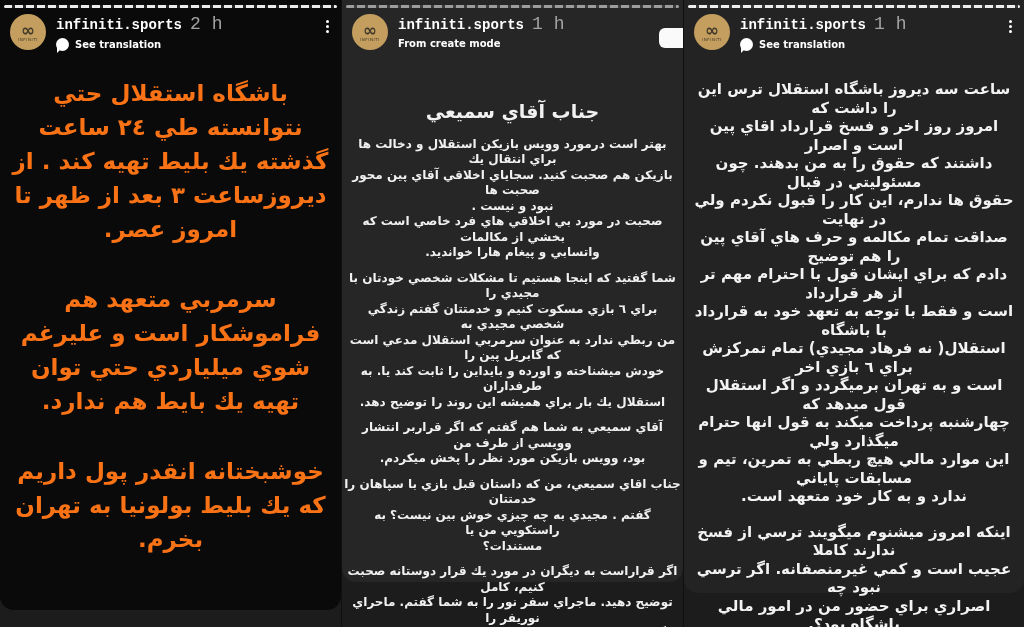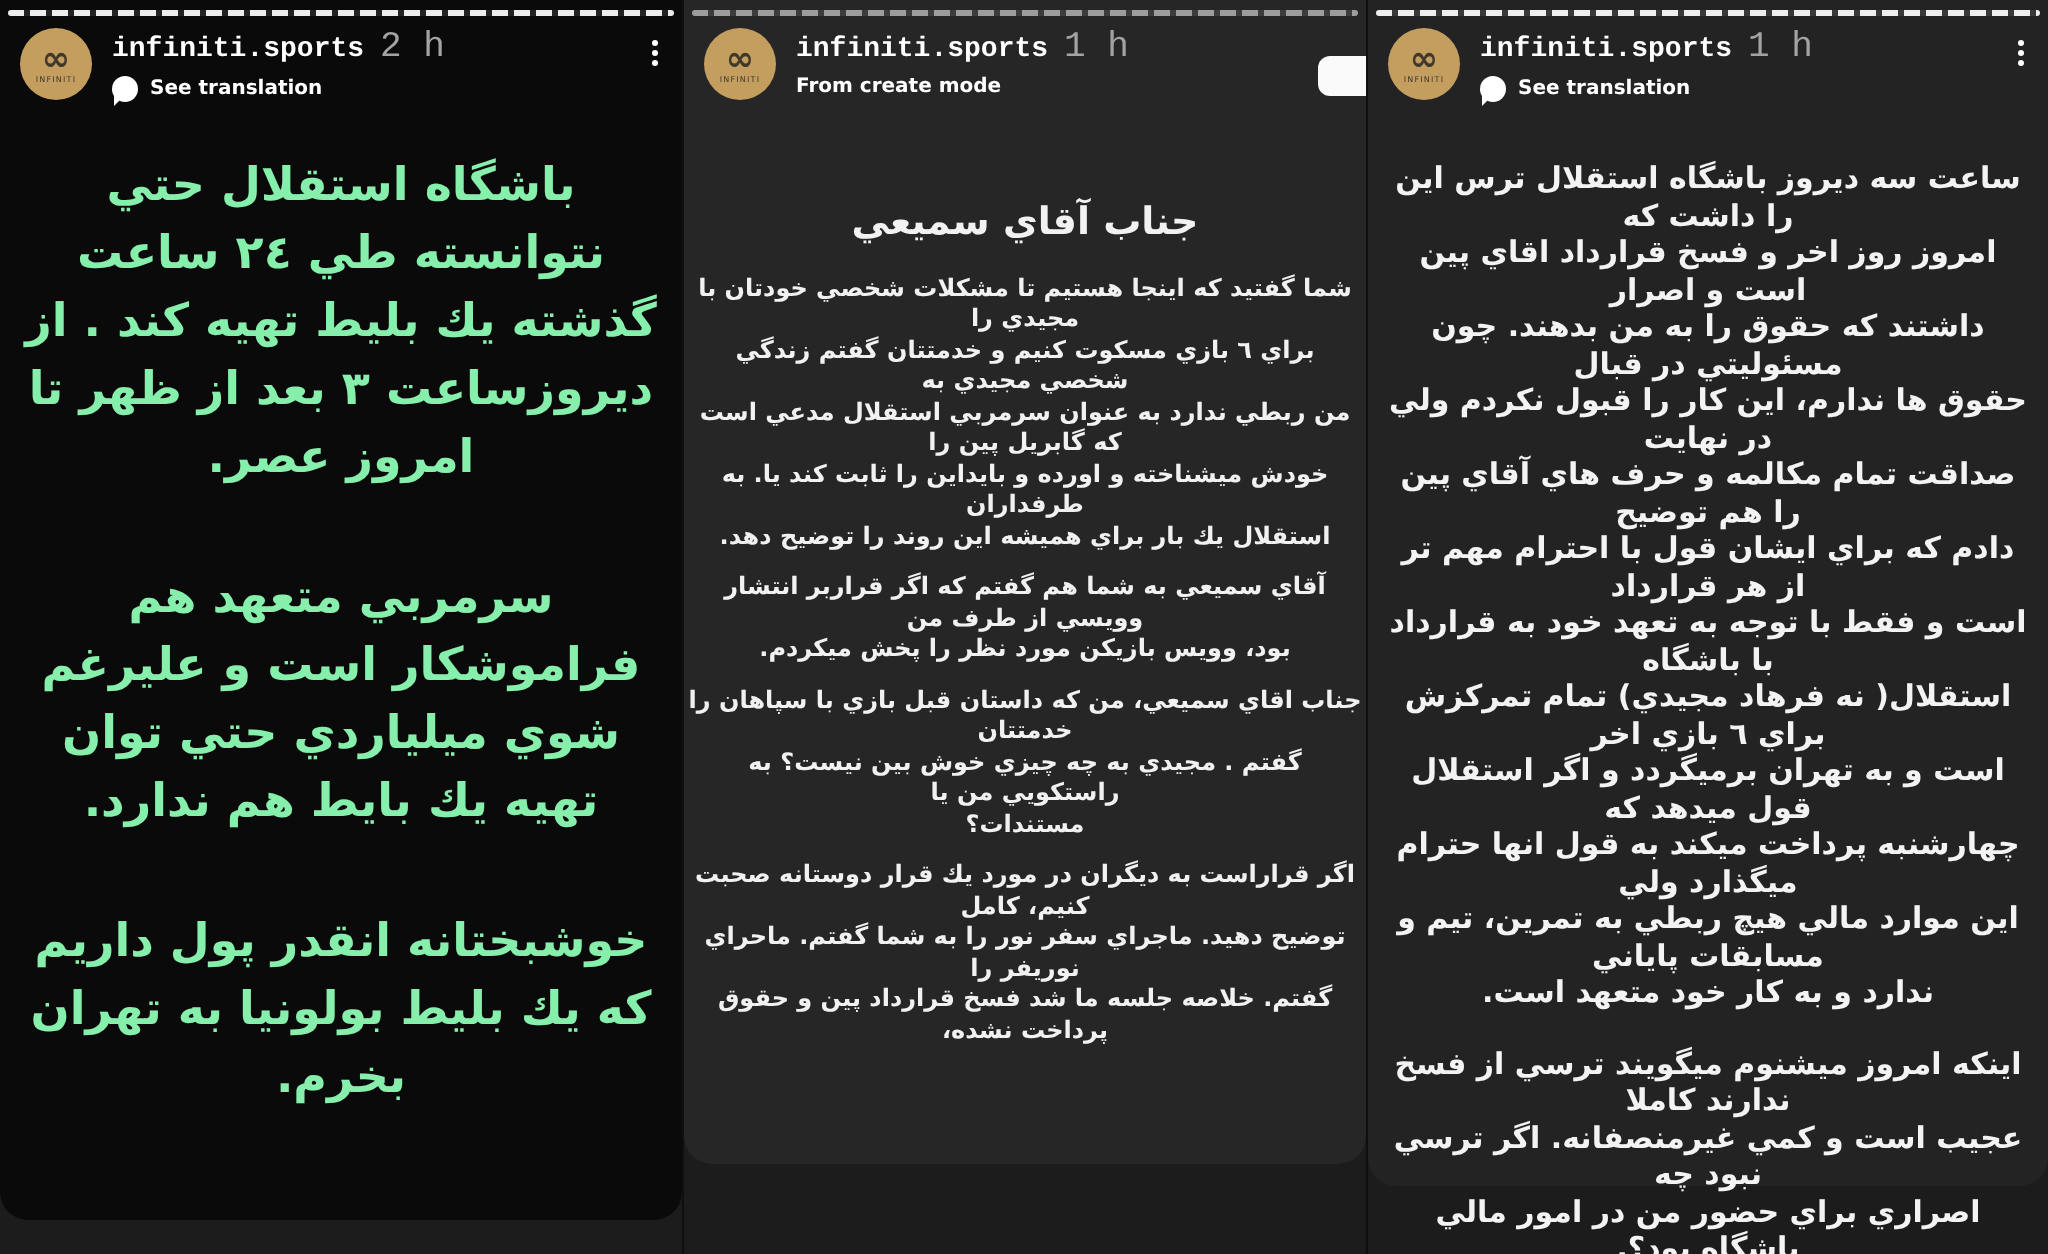--- a/index.html
+++ b/index.html
@@ -34,21 +34,21 @@
   .row1{display:flex;align-items:baseline;gap:8px;font-family:Liberation Mono, monospace;}
   .uname{color:#fff;font-size:14px;font-weight:700;}
   .time{color:#a3a3a3;font-size:18px;}
   .row2{margin-top:4px;display:flex;align-items:center;gap:6px;}
   .bubble{width:13px;height:13px;background:#fff;border-radius:50%;position:relative;flex:0 0 auto;}
   .bubble::after{content:"";position:absolute;left:1px;bottom:-2px;border:3px solid transparent;border-top-color:#fff;border-left-color:#fff;}
   .subtitle{color:#fff;font-size:10px;font-weight:600;}
   .menu{margin-left:auto;padding:6px 2px;display:flex;flex-direction:column;gap:2px;align-items:center;}
   .menu i{width:3px;height:3px;border-radius:50%;background:#fff;display:block;}
 
-  .content{position:absolute;left:0;right:0;text-align:center;color:#86efac;font-weight:700;}
+  .content{position:absolute;left:0;right:0;text-align:center;color:#f97316;font-weight:700;}
   .content p{margin:0;white-space:pre-line;}
   .panel-1 .content{top:76px;font-size:23px;line-height:34px;padding:0 8px;}
   .panel-1 .content p{margin-bottom:36px;}
   .panel-2 .content{top:104px;font-size:12px;line-height:15.5px;color:#f1f1f1;padding:0 2px;}
   .panel-2 .content p{margin-bottom:10px;}
   .panel-2 .story-title{font-size:19px;font-weight:700;margin:0 0 17px;}
   .panel-3 .content{top:80px;font-size:15px;line-height:18.5px;color:#f3f3f3;padding:0 10px;}
   .panel-3 .content p{margin-bottom:17px;}
   .panel-3 .content p:nth-of-type(3){margin-top:15px;}
 
@@ -112,20 +112,25 @@
           <span class="time">1 h</span>
         </div>
         <div class="row2">
           <span class="subtitle">From create mode</span>
         </div>
       </div>
     </div>
     <div class="sticker"></div>
     <div class="content" dir="rtl">
       <h2 class="story-title">جناب آقاي سميعي</h2>
+      <p>بهتر است درمورد وويس بازيكن استقلال و دخالت ها براي انتقال يك
+بازيكن هم صحبت كنيد. سجاياي اخلاقي آقاي پين محور صحبت ها
+نبود و نيست .
+صحبت در مورد بي اخلاقي هاي فرد خاصي است كه بخشي از مكالمات
+واتسابي و پيغام هارا خوانديد.</p>
       <p>شما گفتيد كه اينجا هستيم تا مشكلات شخصي خودتان با مجيدي را
 براي ٦ بازي مسكوت كنيم و خدمتتان گفتم زندگي شخصي مجيدي به
 من ربطي ندارد به عنوان سرمربي استقلال مدعي است كه گابريل پين را
 خودش ميشناخته و اورده و بايداين را ثابت كند يا. به طرفداران
 استقلال يك بار براي هميشه اين روند را توضيح دهد.</p>
       <p>آقاي سميعي به شما هم گفتم كه اگر قراربر انتشار وويسي از طرف من
 بود، وويس بازيكن مورد نظر را پخش ميكردم.</p>
       <p>جناب اقاي سميعي، من كه داستان قبل بازي با سپاهان را خدمتتان
 گفتم . مجيدي به چه چيزي خوش بين نيست؟ به راستكويي من يا
 مستندات؟</p>

